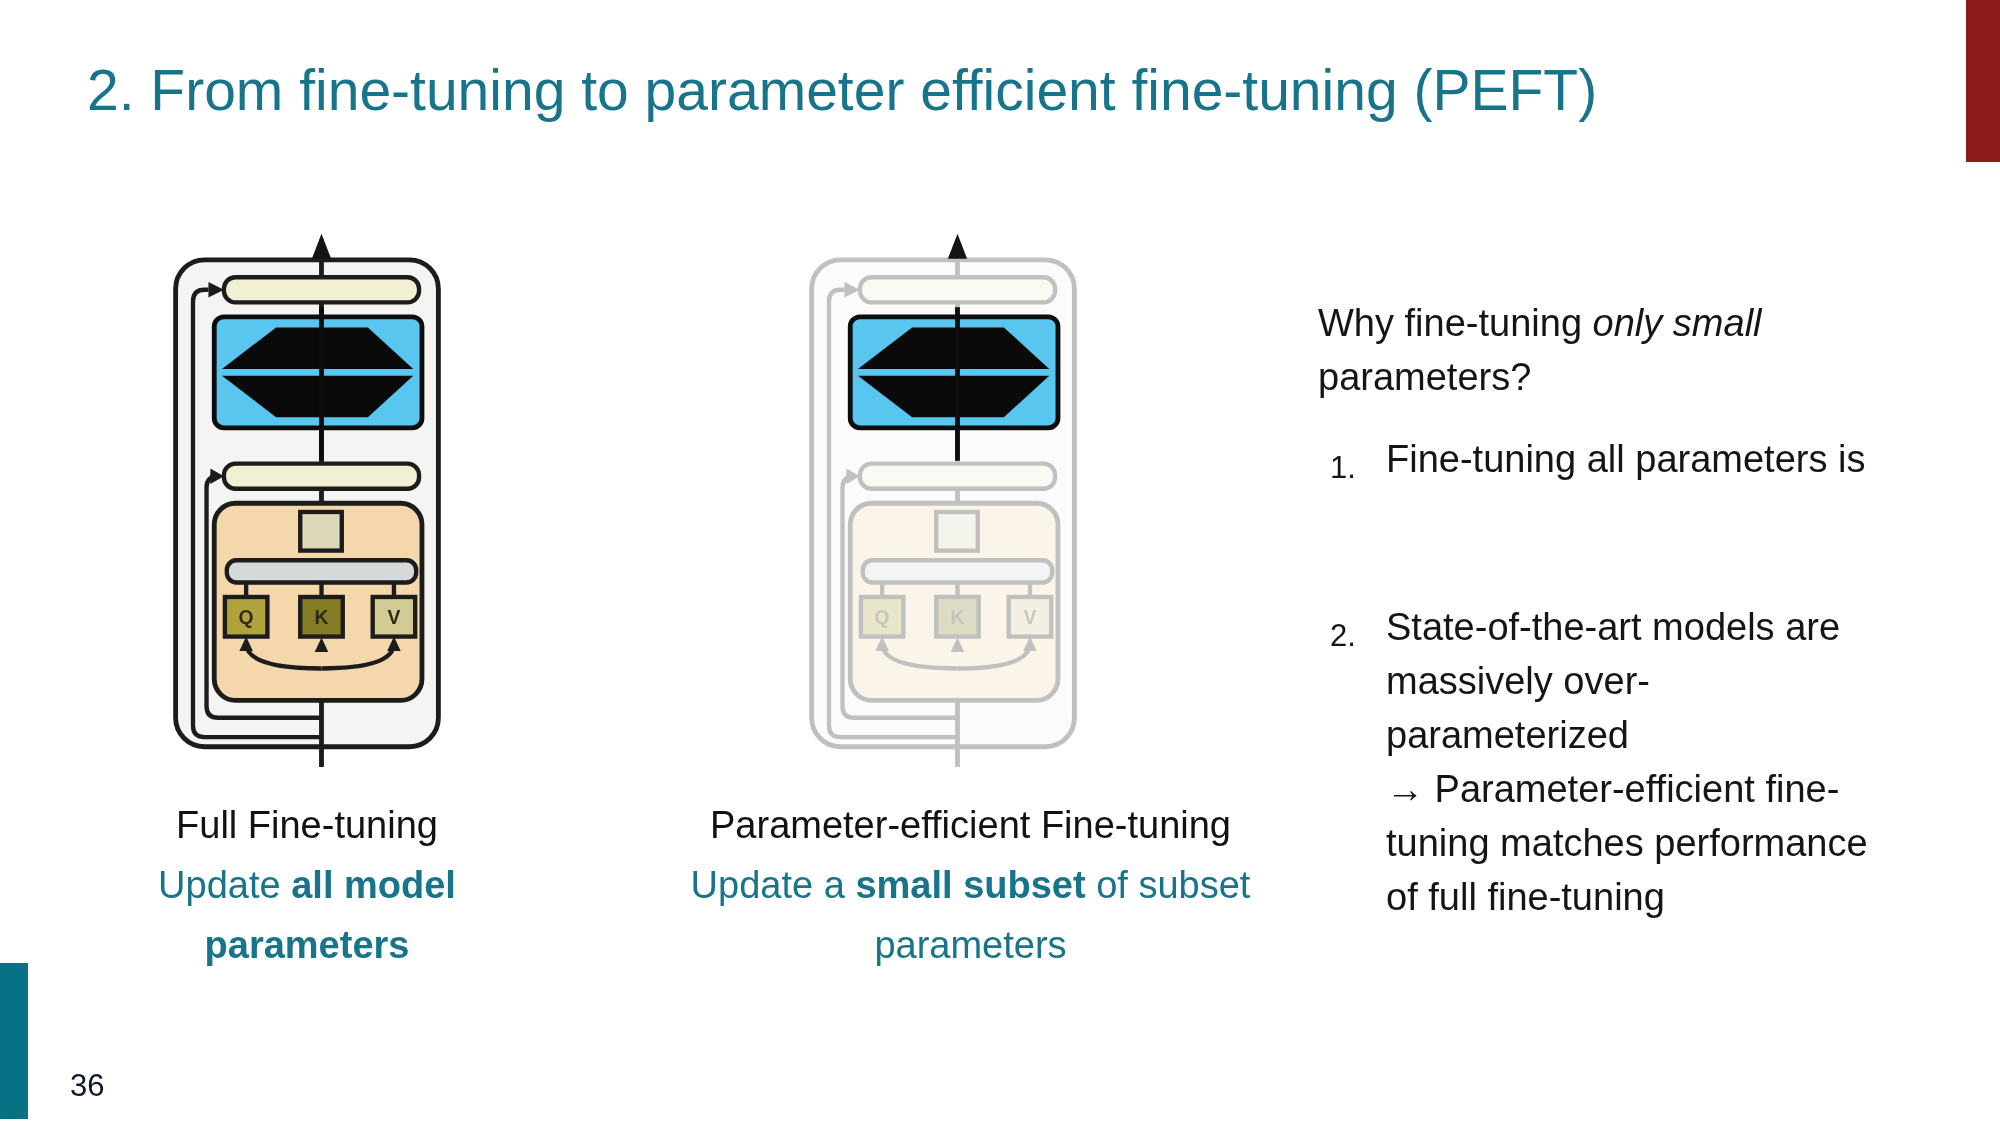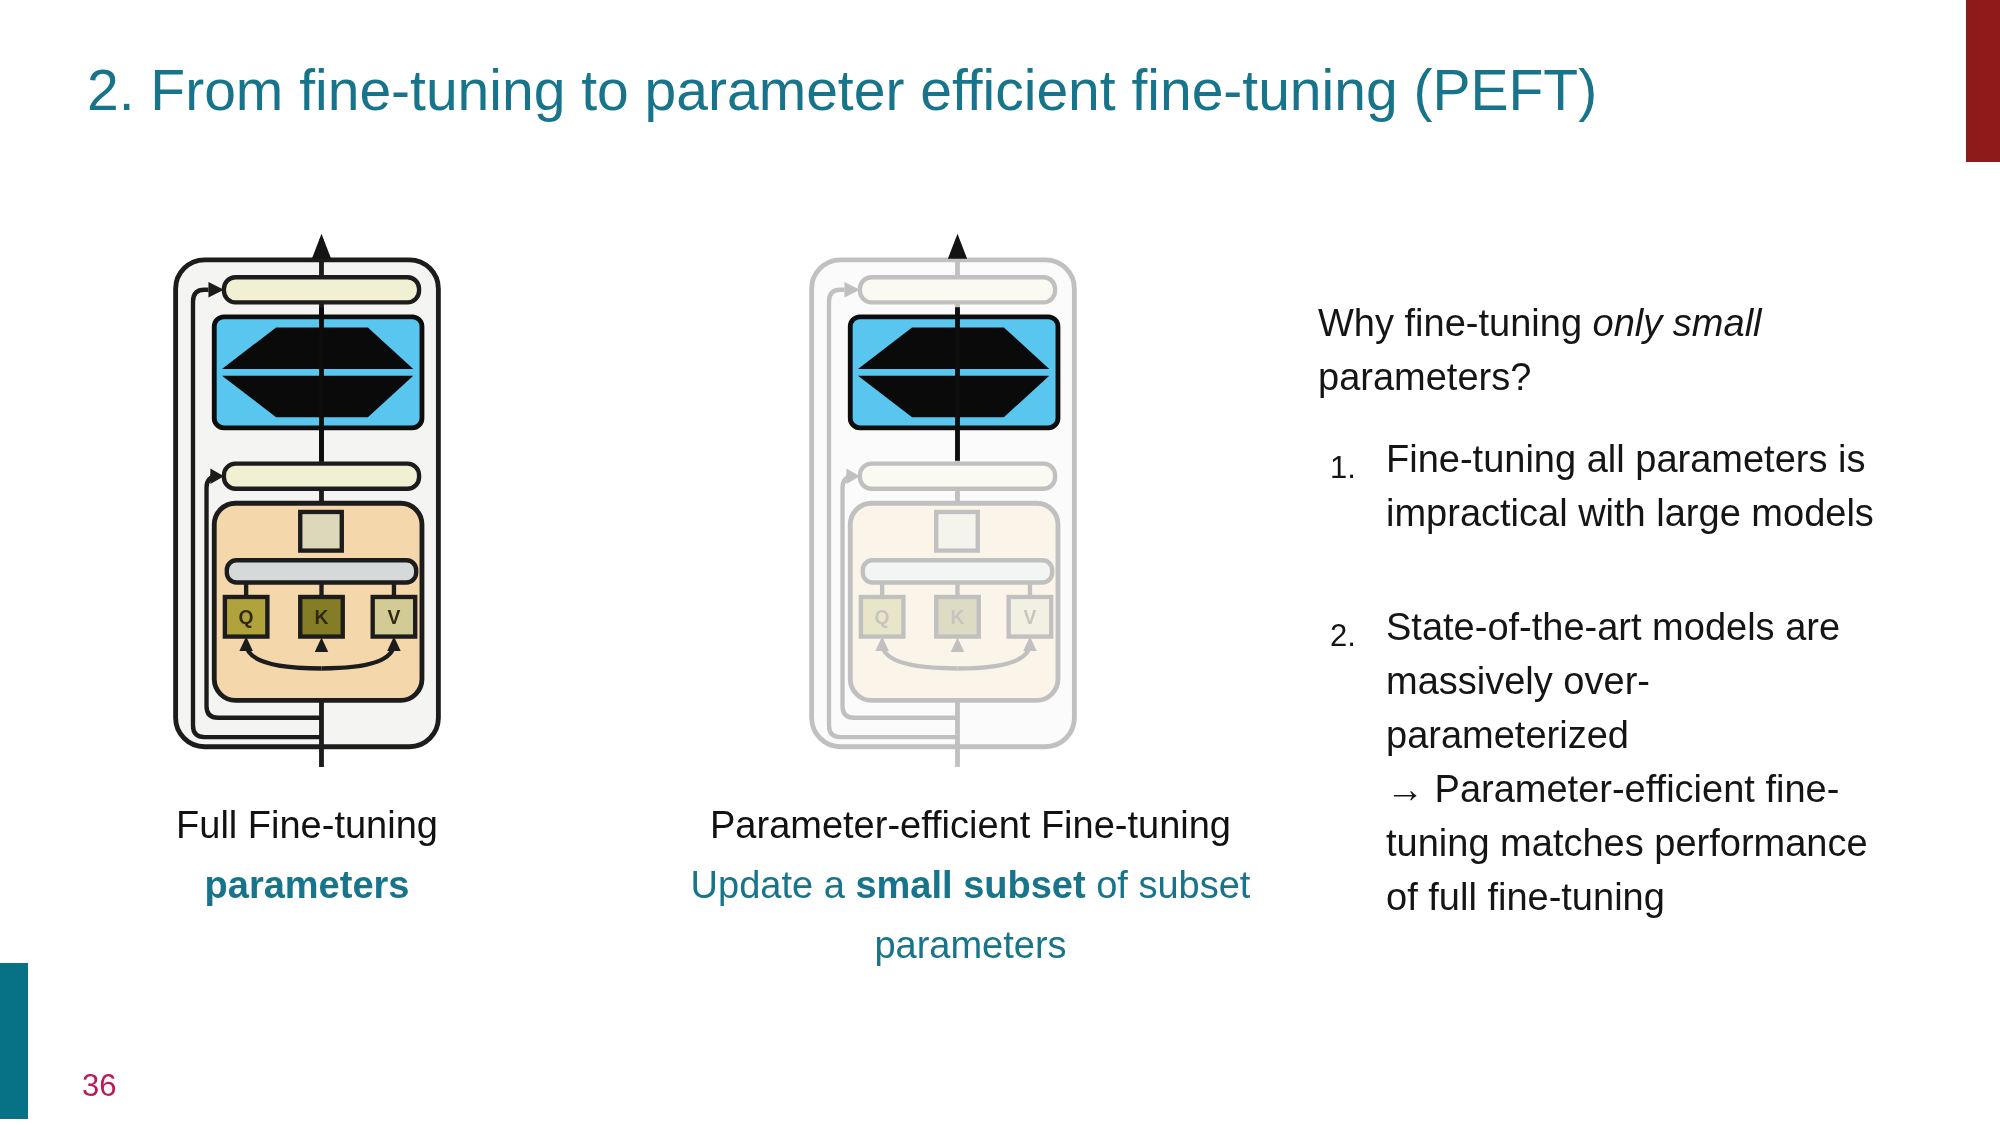--- a/index.html
+++ b/index.html
@@ -21,21 +21,21 @@
   .title{
     position:absolute;left:80px;top:58px;
     font-size:57px;line-height:64px;
     color:var(--teal-text);
     white-space:nowrap;
     margin-left:7px;
   }
   
   .red-bar{position:absolute;left:1966px;top:0;width:34px;height:162px;background:var(--red-bar);}
   .teal-bar{position:absolute;left:0;top:963px;width:28px;height:156px;background:var(--teal-bar);}
-  .page-number{position:absolute;left:82px;top:1068px;font-size:31px;color:#be185d;}
+  .page-number{position:absolute;left:70px;top:1068px;font-size:31px;color:#0f172a;}
 
   
   .diagram{position:absolute;width:290px;top:226px;}
   .diagram svg{display:block;width:290px;height:541px;overflow:visible;}
   .diagram-full{left:162px;}
   .diagram-peft{left:798px;}
   .peft .fade{opacity:.27;}
 
   
   .caption{
@@ -156,39 +156,39 @@
       <polygon points="118,105 213,105 260,148 62,148" fill="#0a0a0a"></polygon>
       <polygon points="62,155 260,155 213,198 118,198" fill="#0a0a0a"></polygon>
       <line x1="165" y1="84" x2="165" y2="243" stroke="#0d0d0d" stroke-width="5"></line>
       <polygon points="155,34 165,8 175,34" fill="#141414"></polygon>
     </g>
   </svg>
 </div>
 
   <div class="caption caption-full">
     <div>Full Fine-tuning</div>
+    <div class="teal"><span>Update </span><b>all model</b></div>
     <div class="teal"><b>parameters</b></div>
   </div>
 
   <div class="caption caption-peft">
     <div>Parameter-efficient Fine-tuning</div>
     <div class="teal"><span>Update a </span><b>small subset</b><span> of subset</span></div>
     <div class="teal">parameters</div>
   </div>
 
   <div class="why">
     <div><span>Why fine-tuning </span><span class="em">only small</span></div>
     <div>parameters?</div>
   </div>
 
   <div class="list-item item-1">
     <span class="num">1.</span>
     <span class="txt">
       <div>Fine-tuning all parameters is</div>
-      <div>impractical with large models</div>
     </span>
   </div>
 
   <div class="list-item item-2">
     <span class="num">2.</span>
     <span class="txt">
       <div>State-of-the-art models are</div>
       <div>massively over-</div>
       <div>parameterized</div>
       <div>→ Parameter-efficient fine-</div>

